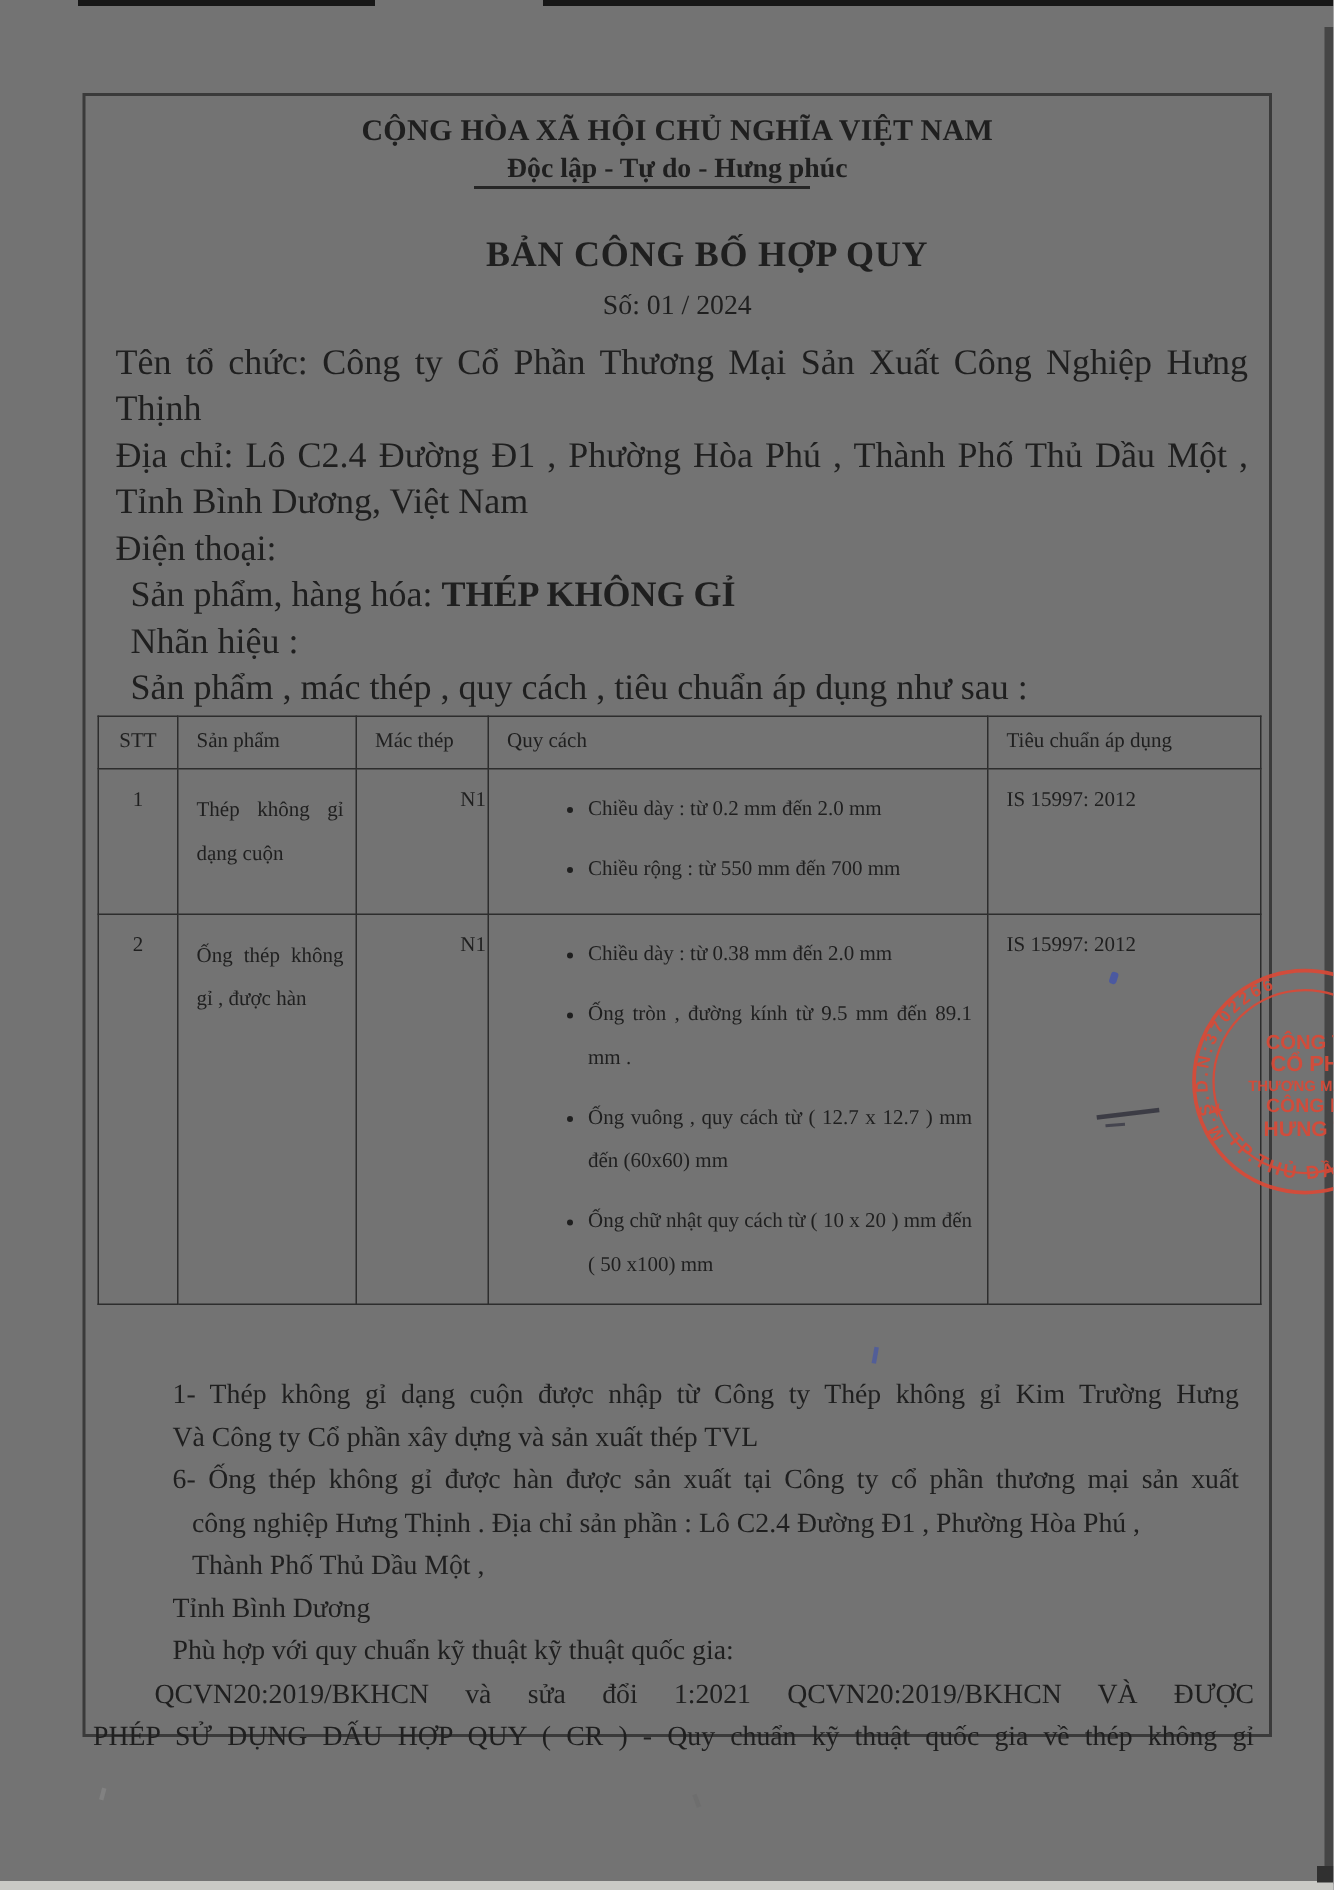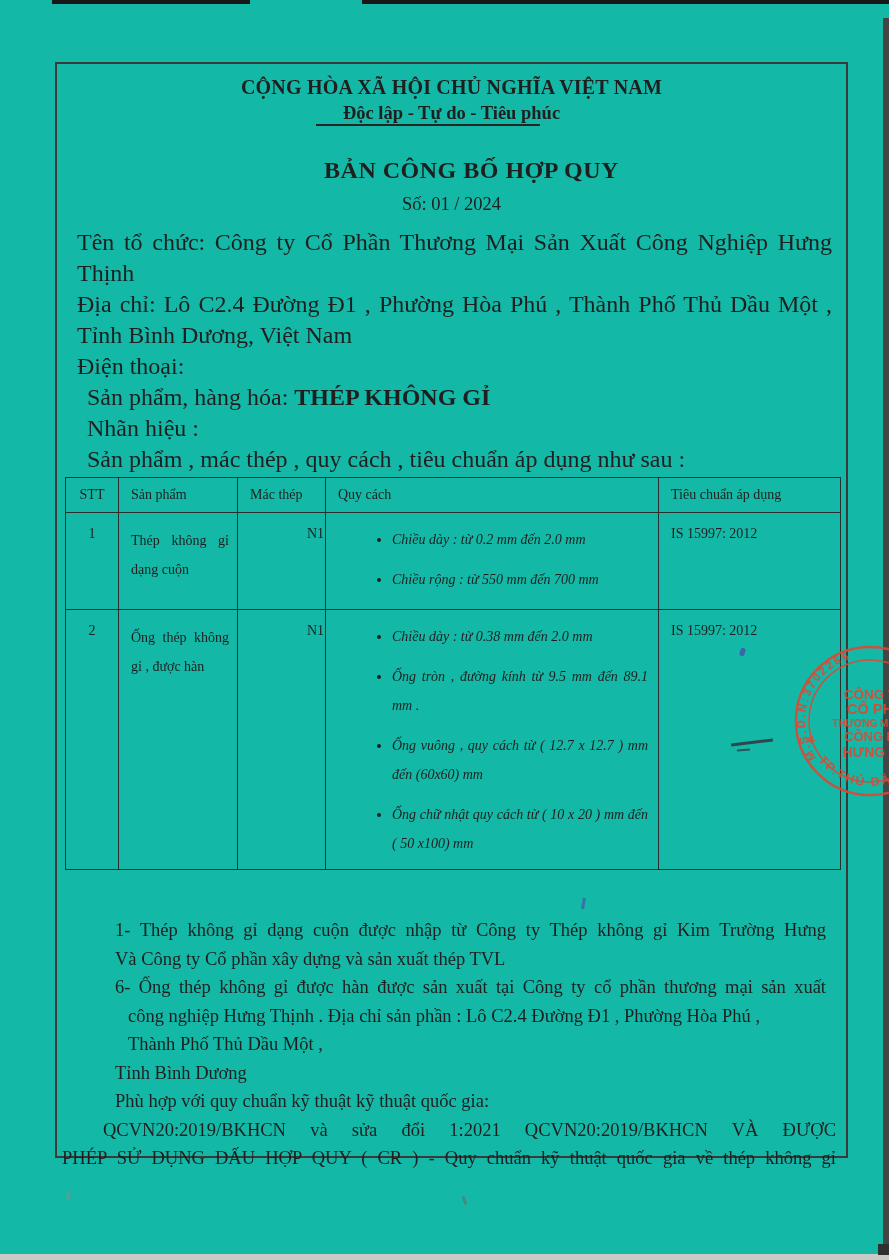--- a/index.html
+++ b/index.html
@@ -1,18 +1,18 @@
 <!DOCTYPE html>
 <html lang="vi"><head>
 <meta charset="utf-8">
 <style>
   html,body { margin:0; padding:0; }
   .page {
     position:relative; width:889px; height:1260px;
-    background:#14b8a6; overflow:hidden;
+    background:#737373; overflow:hidden;
     font-family:"Liberation Serif","DejaVu Serif",serif;
     color:#1f1f1f;
   }
   
   .scan-top-1 { position:absolute; left:52px; top:0; width:198px; height:4px; background:#171717; }
   .scan-top-2 { position:absolute; left:362px; top:0; width:527px; height:4px; background:#171717; }
   .scan-right { position:absolute; left:883px; top:18px; width:6px; height:1238px; background:#454545; }
   .scan-bottom { position:absolute; left:0; top:1254px; width:889px; height:6px; background:#c9c9c5; }
   .scan-corner { position:absolute; left:878px; top:1244px; width:11px; height:11px; background:#303030; }
 
@@ -38,21 +38,21 @@
     width:775px; font-size:14px;
   }
   table.spec th, table.spec td { border:1.5px solid #2d2d2d; vertical-align:top; font-weight:normal; }
   th.h-stt { text-align:center; padding:9px 2px; }
   th.h-left { text-align:left; padding:9px 4px 9px 12px; }
   td.stt { text-align:center; padding-top:13px; }
   td.name { padding:13px 8px 16px 12px; text-align:justify; line-height:29px; }
   td.grade { text-align:right; padding-top:13px; }
   td.spec-cell { padding:2px 8px 0 0; }
   td.spec-cell ul { margin:10px 0 0 0; padding-left:66px; }
-  td.spec-cell li { text-align:justify; line-height:29px; margin-bottom:11px; padding-right:2px;font-style:italic; }
+  td.spec-cell li { text-align:justify; line-height:29px; margin-bottom:11px; padding-right:2px; }
   td.spec-cell li::marker { font-size:14px; }
   td.std { padding:13px 4px 0 12px; }
   tr.row-1 { height:97px; }
   tr.row-2 { height:233px; }
 
   .notes { margin:46px 20px 0 58px; font-size:18.5px; }
   .notes div { line-height:28.5px; }
   .notes .cont { padding-left:13px; }
   .stretch { text-align:justify; text-align-last:justify; }
 
@@ -81,21 +81,21 @@
 
   <div class="scan-top-1"></div>
   <div class="scan-top-2"></div>
   <div class="scan-right"></div>
   <div class="scan-bottom"></div>
   <div class="scan-corner"></div>
 
   <div class="frame">
 
     <div class="nat-title">CỘNG HÒA XÃ HỘI CHỦ NGHĨA VIỆT NAM</div>
-    <div class="motto">Độc lập - Tự do - Tiêu phúc</div>
+    <div class="motto">Độc lập - Tự do - Hưng phúc</div>
     <div class="motto-underline"></div>
 
     <div class="doc-title">BẢN CÔNG BỐ HỢP QUY</div>
     <div class="doc-number">Số: 01 / 2024</div>
 
     <div class="info">
       <p><span>Tên tổ chức:</span>
         <span>Công ty Cổ Phần Thương Mại Sản Xuất Công Nghiệp Hưng Thịnh</span></p>
       <p><span>Địa chỉ:</span>
         <span>Lô C2.4 Đường Đ1 , Phường Hòa Phú , Thành Phố Thủ Dầu Một , Tỉnh Bình Dương, Việt Nam</span></p>

